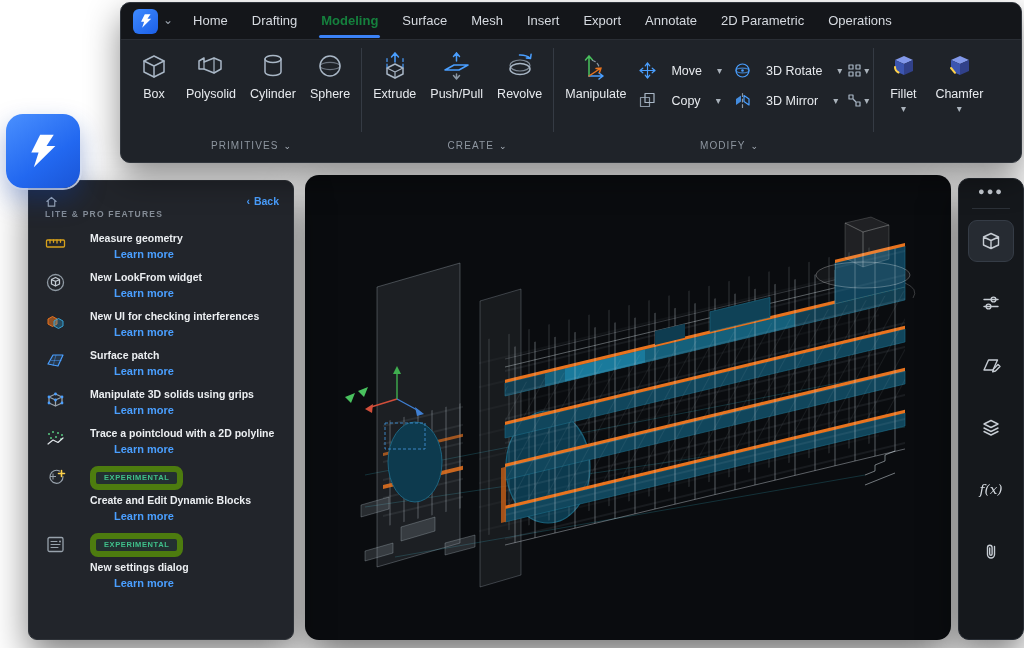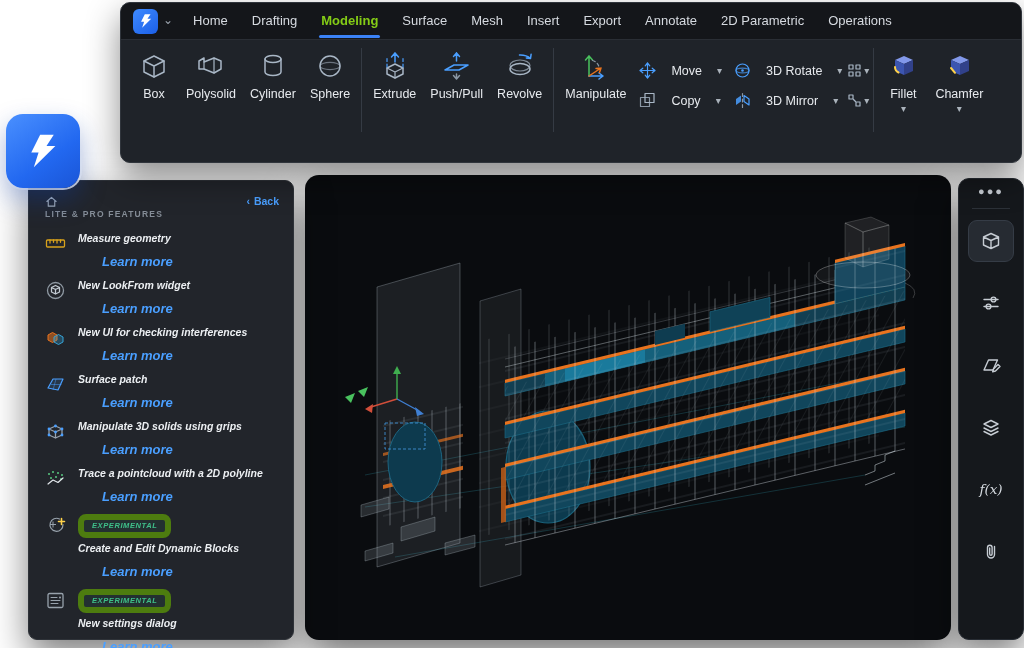--- a/index.html
+++ b/index.html
@@ -11,21 +11,21 @@
             background:#1f2329; border:1px solid #30353c; border-radius:10px;
             box-shadow:0 14px 34px rgba(0,0,0,.45); z-index:4; }
   .tabbar { display:flex; align-items:center; height:37px; padding:0 8px;
             background:#14161a; border-radius:9px 9px 0 0; border-bottom:1px solid #2a2e35; }
   .logo-chip { width:25px; height:25px; border-radius:6px; flex:none;
                background:linear-gradient(140deg,#3f8bff,#1b5fe8);
                display:flex; align-items:center; justify-content:center; margin:0 3px 0 4px; cursor:pointer; }
   .chip-caret { color:#9aa3ad; font-size:12px; margin:0 8px 2px 2px; cursor:pointer; }
   .tab { color:#d6dae0; font-size:13px; padding:0 12px; line-height:36px; height:36px;
          position:relative; white-space:nowrap; cursor:pointer; }
-  .tab.active { color:#84cc16; font-weight:bold; }
+  .tab.active { color:#15803d; font-weight:bold; }
   .tab.active::after { content:""; position:absolute; left:10px; right:10px; bottom:1px;
                        height:3px; background:#3b82f6; border-radius:2px; }
 
   .toolrow { position:relative; display:flex; align-items:flex-start; padding:8px 6px 0 8px; height:92px; }
   .tool { display:flex; flex-direction:column; align-items:center; gap:3px;
           color:#e7eaee; font-size:12.5px; padding:0 7px; cursor:pointer; white-space:nowrap; }
   .tool svg.big { width:36px; height:36px; }
   .vsep { width:1px; align-self:flex-start; height:84px; background:#353b44; margin:0 4px; }
   .stack { display:flex; flex-direction:column; gap:13px; padding:14px 6px 0; }
   .mrow { display:flex; align-items:center; gap:15px; color:#e7eaee; font-size:12.5px;
@@ -58,24 +58,24 @@
 
   
   .panel { position:absolute; left:28px; top:180px; width:266px; height:460px;
            background:#22252b; border:1px solid #2e3238; border-radius:9px;
            box-shadow:0 16px 36px rgba(0,0,0,.5); padding:12px 14px 8px 16px; color:#e8ebee; z-index:3; }
   .panel-top { display:flex; justify-content:space-between; align-items:center; height:16px; }
   .back { color:#4a9fff; font-size:10.5px; font-weight:bold; display:flex; gap:4px;
           align-items:center; cursor:pointer; }
   .panel-title { font-size:13.5px; font-weight:bold; margin:12px 0 14px; }
   .panel-sec { font-size:8.5px; font-weight:bold; letter-spacing:1.2px; color:#858d97; margin-bottom:13px; }
-  .feat { display:flex; gap:12px; margin-bottom:11px; align-items:flex-start; cursor:default;font-style:italic; }
+  .feat { display:flex; gap:24px; margin-bottom:11px; align-items:flex-start; cursor:default; }
   .feat svg { width:21px; height:21px; flex:none; margin-top:1px; }
   .ft { font-size:10.5px; font-weight:bold; color:#eceff2; line-height:13px; }
-  .lm { font-size:13px; font-weight:bold; color:#4a9fff; margin-top:11px; line-height:12px; cursor:pointer;padding-left:24px; }
+  .lm { font-size:11px; font-weight:bold; color:#4a9fff; margin-top:3px; line-height:12px; cursor:pointer;padding-left:24px; }
   .badge { display:inline-block; font-size:7.5px; font-weight:bold; letter-spacing:.6px;
            color:#3fc08a; border:6px solid #4d7c0f; border-radius:8px; padding:1px 8px 2px;
            margin-bottom:4px; background:rgba(63,192,138,.07); }
   .ln2 { fill:none; stroke-width:1.3; stroke-linecap:round; stroke-linejoin:round; }
 
   
   .viewport { position:absolute; left:305px; top:175px; width:646px; height:465px;
               background:#0a0c0f; border-radius:14px; box-shadow:0 18px 40px rgba(0,0,0,.55);
               overflow:hidden; z-index:2; cursor:crosshair; }
   .viewport svg.scene { display:block; width:646px; height:465px; }
@@ -271,20 +271,31 @@
           <polygon points="10,12 19,8 28,12 19,16" fill="#8298ea"></polygon>
           <polygon points="19,16 28,12 28,23 19,27" fill="#31418a"></polygon>
           <path d="M10 12 L19 16 V27 L14 24.8 L10 20 Z" fill="#3c55b0"></path>
           <path d="M10 20 L14 24.8" fill="none" stroke="#ffd24a" stroke-width="2" stroke-linecap="round"></path>
         </svg>
         <span class="tlabel">Chamfer</span>
         <span class="caret">▾</span>
       </div>
     </div>
 
+    <div class="caprow">
+      <div class="cap cap1">
+        <span>PRIMITIVES</span><span class="caret">⌄</span>
+      </div>
+      <div class="cap cap2">
+        <span>CREATE</span><span class="caret">⌄</span>
+      </div>
+      <div class="cap cap3">
+        <span>MODIFY</span><span class="caret">⌄</span>
+      </div>
+    </div>
   </div>
 
   <div class="brand">
     <svg width="38" height="38" viewBox="0 0 24 24">
       <path d="M10.2 1.8h8.6l-4.6 7h5.6L6.2 22.2l3-9.2H4.6z" fill="#fff"></path>
     </svg>
   </div>
 
   <aside class="panel">
     <div class="panel-top">

